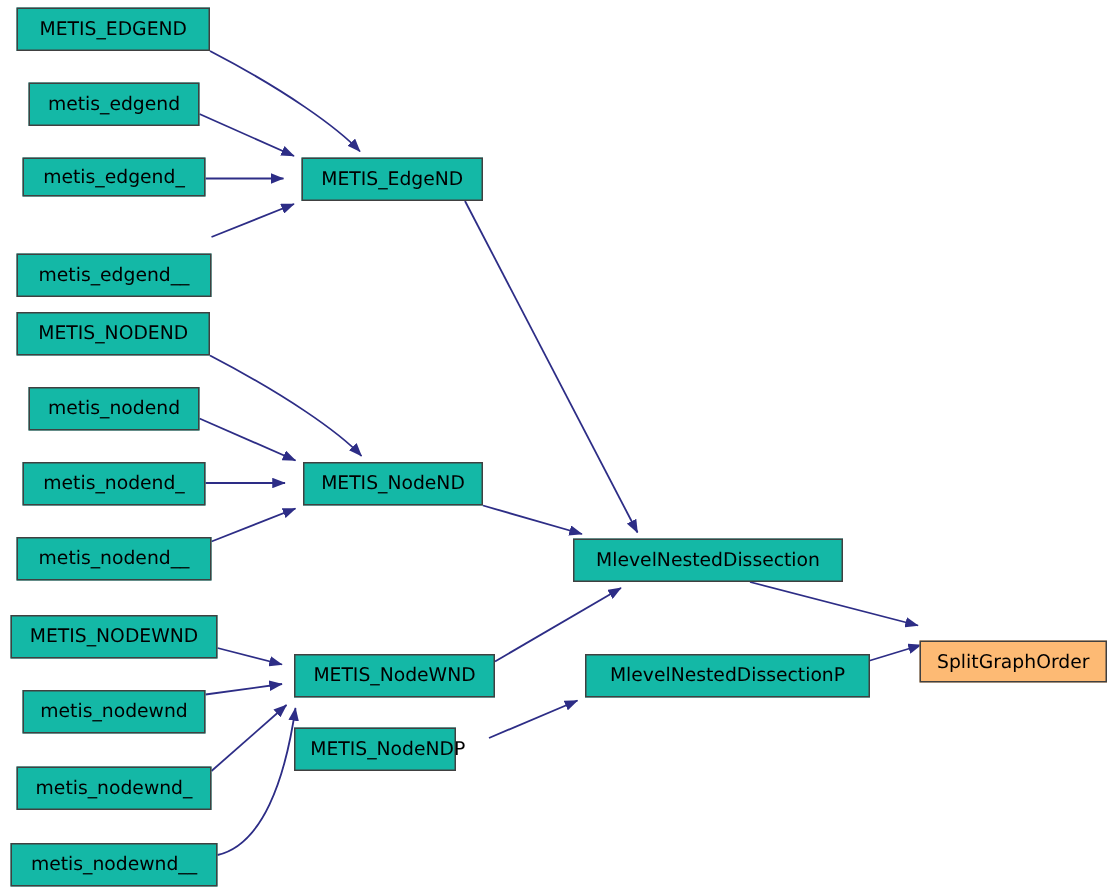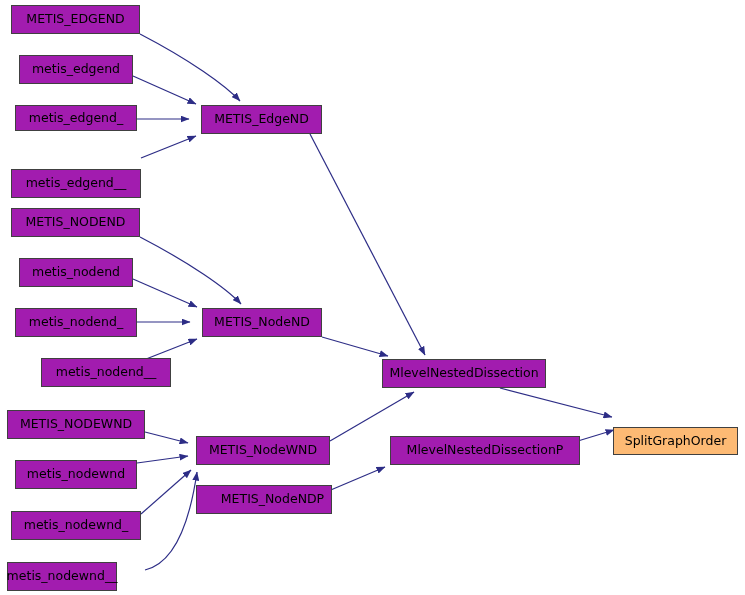--- a/index.html
+++ b/index.html
@@ -12,21 +12,21 @@
     width: 745px;
     height: 595px;
     background: #ffffff;
     font-family: "DejaVu Sans", sans-serif;
     overflow: hidden;
   }
   .node {
     position: absolute;
     box-sizing: border-box;
     border: 1px solid #404040;
-    background: #a21caf;
+    background: #14b8a6;
     color: #000000;
     font-size: 12.5px;
     line-height: 1;
     display: flex;
     align-items: center;
     justify-content: center;
     white-space: nowrap;
     z-index: 3;
   }
   .node.highlight {
@@ -92,45 +92,45 @@
       </div>
       <div class="node" style="left: 11px; top: 208px; width: 129px; height: 29px;">
         <span>METIS_NODEND</span>
       </div>
       <div class="node" style="left: 19px; top: 258px; width: 114px; height: 29px;">
         <span>metis_nodend</span>
       </div>
       <div class="node" style="left: 15px; top: 308px; width: 122px; height: 29px;">
         <span>metis_nodend_</span>
       </div>
-      <div class="node" style="left: 11px; top: 358px; width: 130px; height: 29px; margin-left: 30px;">
+      <div class="node" style="left: 11px; top: 358px; width: 130px; height: 29px;">
         <span>metis_nodend__</span>
       </div>
       <div class="node" style="left: 202px; top: 308px; width: 120px; height: 29px;">
         <span>METIS_NodeND</span>
       </div>
       <div class="node" style="left: 7px; top: 410px; width: 138px; height: 29px;">
         <span>METIS_NODEWND</span>
       </div>
       <div class="node" style="left: 15px; top: 460px; width: 122px; height: 29px;">
         <span>metis_nodewnd</span>
       </div>
       <div class="node" style="left: 11px; top: 511px; width: 130px; height: 29px;">
         <span>metis_nodewnd_</span>
       </div>
-      <div class="node" style="left: 7px; top: 562px; width: 110px; height: 29px;">
+      <div class="node" style="left: 7px; top: 562px; width: 138px; height: 29px;">
         <span>metis_nodewnd__</span>
       </div>
       <div class="node" style="left: 196px; top: 436px; width: 134px; height: 29px;">
         <span>METIS_NodeWND</span>
       </div>
-      <div class="node" style="left: 196px; top: 485px; width: 136px; height: 29px; padding-left: 17px;">
+      <div class="node" style="left: 196px; top: 485px; width: 108px; height: 29px; padding-left: 17px;">
         <span>METIS_NodeNDP</span>
       </div>
-      <div class="node" style="left: 382px; top: 359px; width: 164px; height: 29px;">
+      <div class="node" style="left: 382px; top: 359px; width: 180px; height: 29px;">
         <span>MlevelNestedDissection</span>
       </div>
       <div class="node" style="left: 378px; top: 436px; width: 190px; height: 29px; margin-left: 12px;">
         <span>MlevelNestedDissectionP</span>
       </div>
       <div class="node highlight" style="left: 613px; top: 411px; width: 125px; height: 28px;">
         <span>SplitGraphOrder</span>
       </div>
     </div>
 </div>

